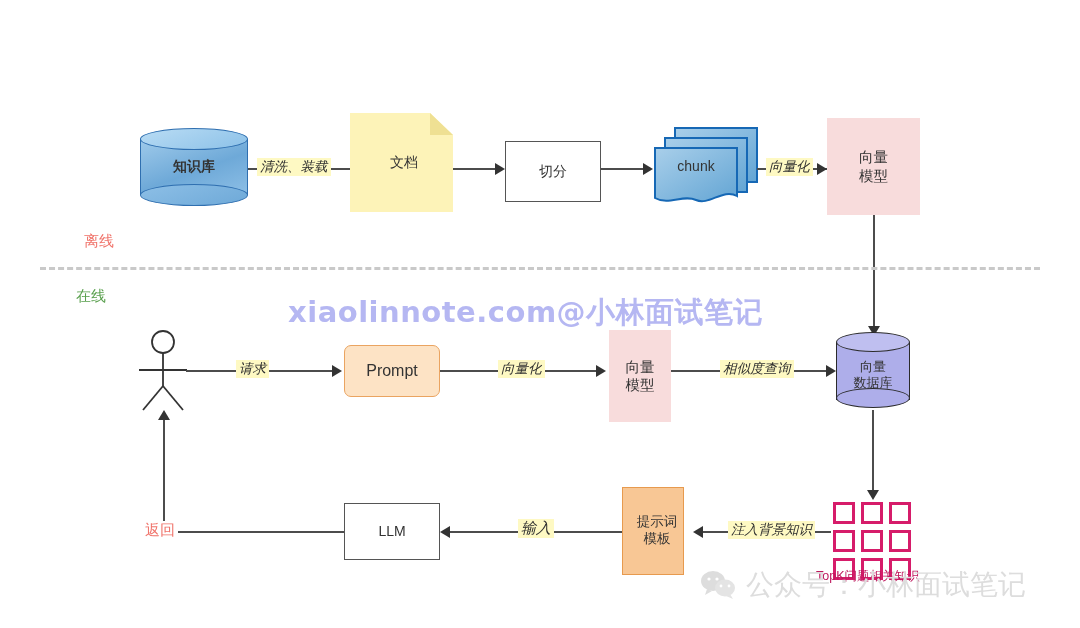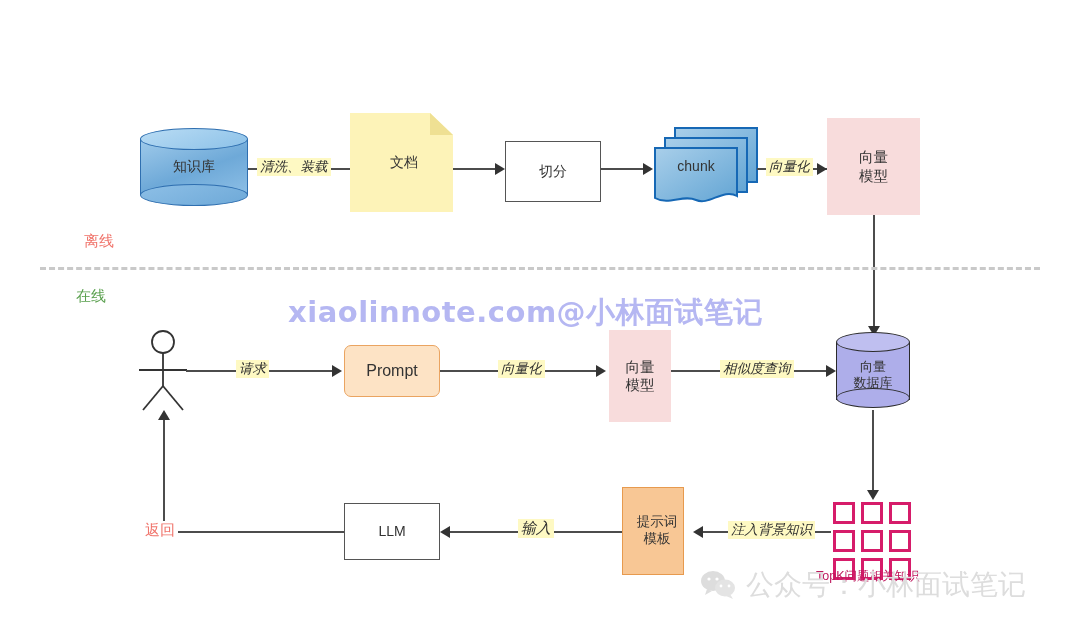--- a/index.html
+++ b/index.html
@@ -82,21 +82,21 @@
   .caption { font-size: 12.5px; color: #be185d; white-space: nowrap; }
 </style>
 </head>
 <body>
 
 <div id="stage">
 
 
   <div class="abs" id="watermark-main">xiaolinnote.com@小林面试笔记</div>
 
-  <div class="abs" style="left:140px; top:128px; width:108px; height:78px;">
+  <div class="abs" style="left:140px; top:128px; width:108px; height:78px;font-weight:bold;">
     <div style="position:absolute; left:0; top:11px; width:108px; height:56px;
                 background:linear-gradient(160deg,#9fcaea 0%, #6ea9d8 55%, #8dbfe6 100%);
                 border-left:1.6px solid #2f6fb0; border-right:1.6px solid #2f6fb0;"></div>
     <div style="position:absolute; left:0; top:56px; width:108px; height:22px;
                 border:1.6px solid #2f6fb0; border-radius:50%;
                 background:linear-gradient(160deg,#8dbfe6,#6ea9d8);"></div>
     <div style="position:absolute; left:0; top:0; width:108px; height:22px;
                 border:1.6px solid #2f6fb0; border-radius:50%;
                 background:linear-gradient(160deg,#b9dcf4,#8cc1e8);"></div>
     <div class="node-text abs" style="left:0; top:0; width:108px; height:78px; font-size:14px;">知识库</div>

